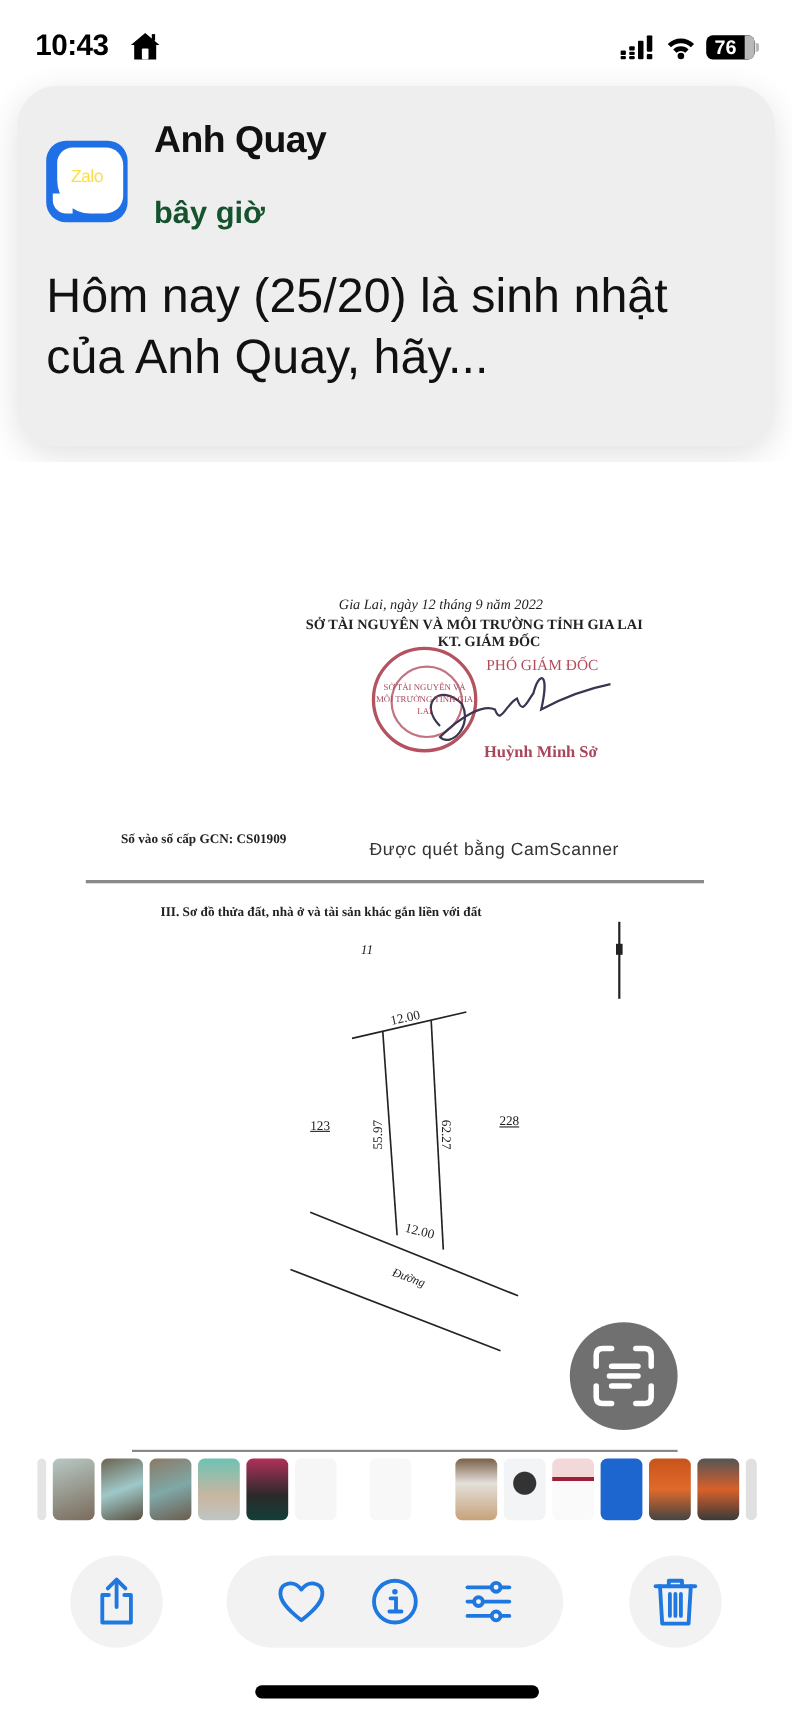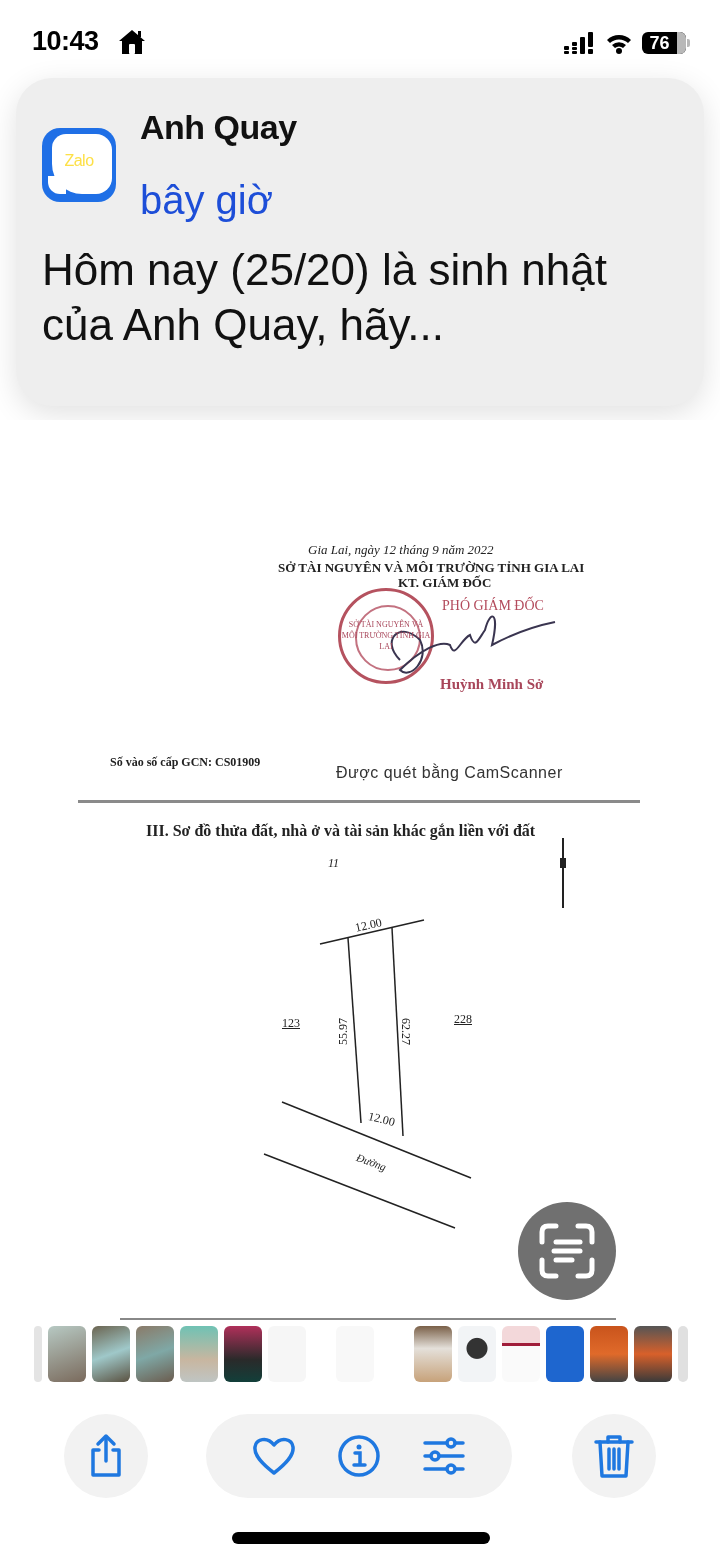--- a/index.html
+++ b/index.html
@@ -19,39 +19,39 @@
   .battery-tip { width: 3px; height: 8px; background: #b8b8b8; border-radius: 0 2px 2px 0; margin-left: -9px; }
 
   
   .notification { position: absolute; left: 16px; top: 78px; width: 688px; height: 328px; border-radius: 36px;
     background: #eeeeee; box-shadow: 0 8px 30px rgba(0,0,0,0.12); }
   .app-icon { position: absolute; left: 26px; top: 50px; width: 74px; height: 74px; border-radius: 18px; background: #1f6fe6; overflow: hidden; }
   .app-icon .bubble { position: absolute; left: 10px; top: 6px; width: 60px; height: 60px; background: #fff; border-radius: 14px 16px 16px 30px; }
   .app-icon .tail { position: absolute; left: 6px; top: 48px; width: 18px; height: 18px; background: #fff; border-radius: 0 0 0 12px; }
   .app-icon .label { position: absolute; left: 0; right: 0; top: 24px; text-align: center; color: #fde047; font-size: 16px; font-weight: 400; letter-spacing: -0.5px; }
   .notif-title { position: absolute; left: 124px; top: 30px; font-size: 34px; font-weight: 700; color: #111; letter-spacing: -0.5px; }
-  .notif-time { position: absolute; left: 124px; top: 100px; font-size: 40px; color: #1d4ed8; }
+  .notif-time { position: absolute; left: 124px; top: 100px; font-size: 28px; color: #14532d; font-weight: bold; }
   .notif-body { position: absolute; left: 26px; top: 164px; width: 640px; font-size: 44px; line-height: 55px; color: #111; }
 
   
   .doc { position: absolute; left: 0; top: 420px; width: 720px; height: 900px; background: #fff; }
   .doc-text { position: absolute; font-family: "Liberation Serif", serif; color: #222; white-space: nowrap; }
   .d-date { left: 308px; top: 122px; font-size: 13px; font-style: italic; }
   .d-dept { left: 278px; top: 140px; font-size: 13px; font-weight: 700; }
   .d-director { left: 398px; top: 155px; font-size: 13px; font-weight: 700; }
   .d-vice { left: 442px; top: 178px; font-size: 14px; color: #b34b5c; }
   .d-name { left: 440px; top: 256px; font-size: 15px; font-weight: 700; color: #a8465a; }
   .stamp { position: absolute; left: 338px; top: 168px; width: 96px; height: 96px; border: 3px solid #b5525f; border-radius: 50%; }
   .stamp::after { content: ""; position: absolute; left: 14px; top: 14px; width: 62px; height: 62px; border: 2px solid #c37280; border-radius: 50%; }
   .stamp-text { position: absolute; left: 0; right: 0; top: 28px; text-align: center; font-family: "Liberation Serif", serif; font-size: 8px; color: #a8465a; line-height: 11px; z-index: 1; }
   .signature { position: absolute; left: 360px; top: 180px; width: 200px; height: 90px; }
   .d-gcn { left: 110px; top: 335px; font-size: 12px; font-weight: 700; }
   .d-cam { left: 336px; top: 344px; font-family: "Liberation Sans", sans-serif; font-size: 16px; color: #333; letter-spacing: 0.5px; }
   .d-rule { position: absolute; left: 78px; top: 380px; width: 562px; height: 3px; background: #8a8a8a; }
-  .d-section { left: 146px; top: 402px; font-size: 16px; font-weight: 700; }
+  .d-section { left: 146px; top: 402px; font-size: 12px; font-weight: 700; }
   .plot { position: absolute; left: 0; top: 0; width: 720px; height: 900px; }
   .plot-label { position: absolute; font-family: "Liberation Serif", serif; font-size: 12px; color: #222; }
   .scan-btn { position: absolute; left: 518px; top: 782px; width: 98px; height: 98px; border-radius: 50%; background: #707070; }
 
   
   .thumbs { position: absolute; left: 0; top: 1318px; width: 720px; height: 72px; }
   .thumb-bg-line { position: absolute; left: 120px; top: 0; width: 496px; height: 2px; background: #888; }
   .thumb { position: absolute; top: 8px; width: 38px; height: 56px; border-radius: 6px; overflow: hidden; }
   .thumb-cap { font-size: 1px; color: transparent; }
 

